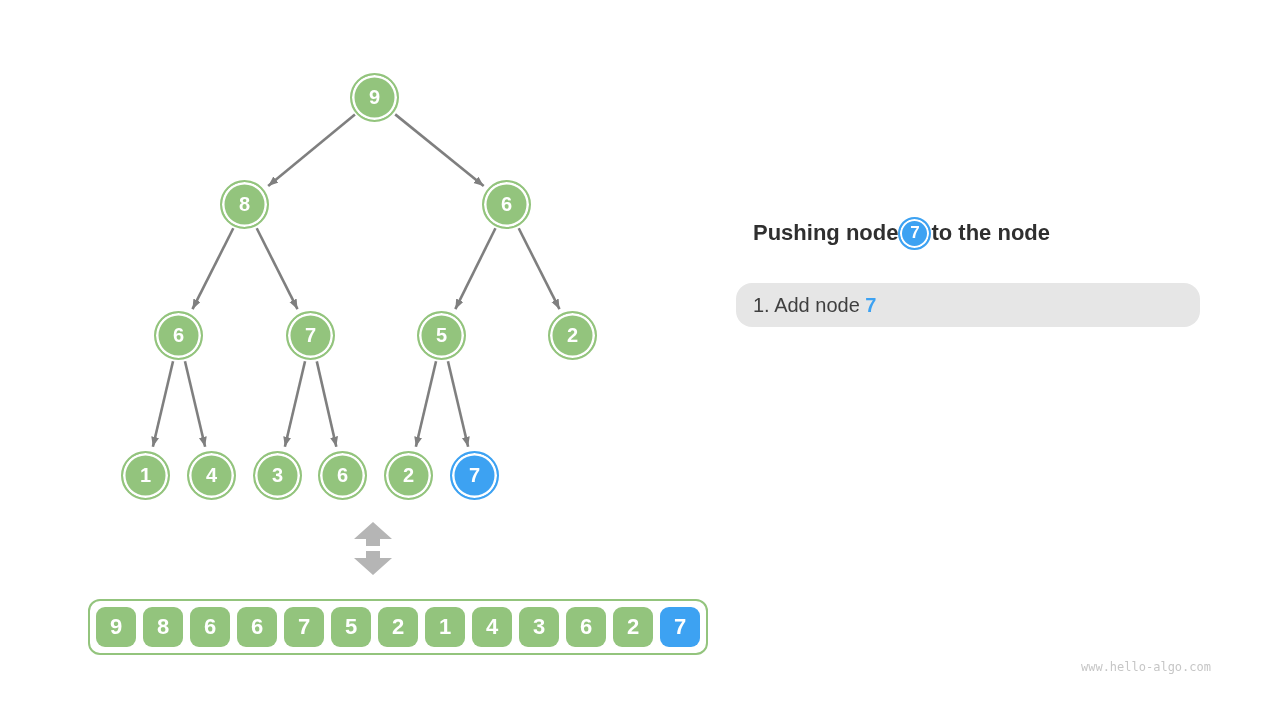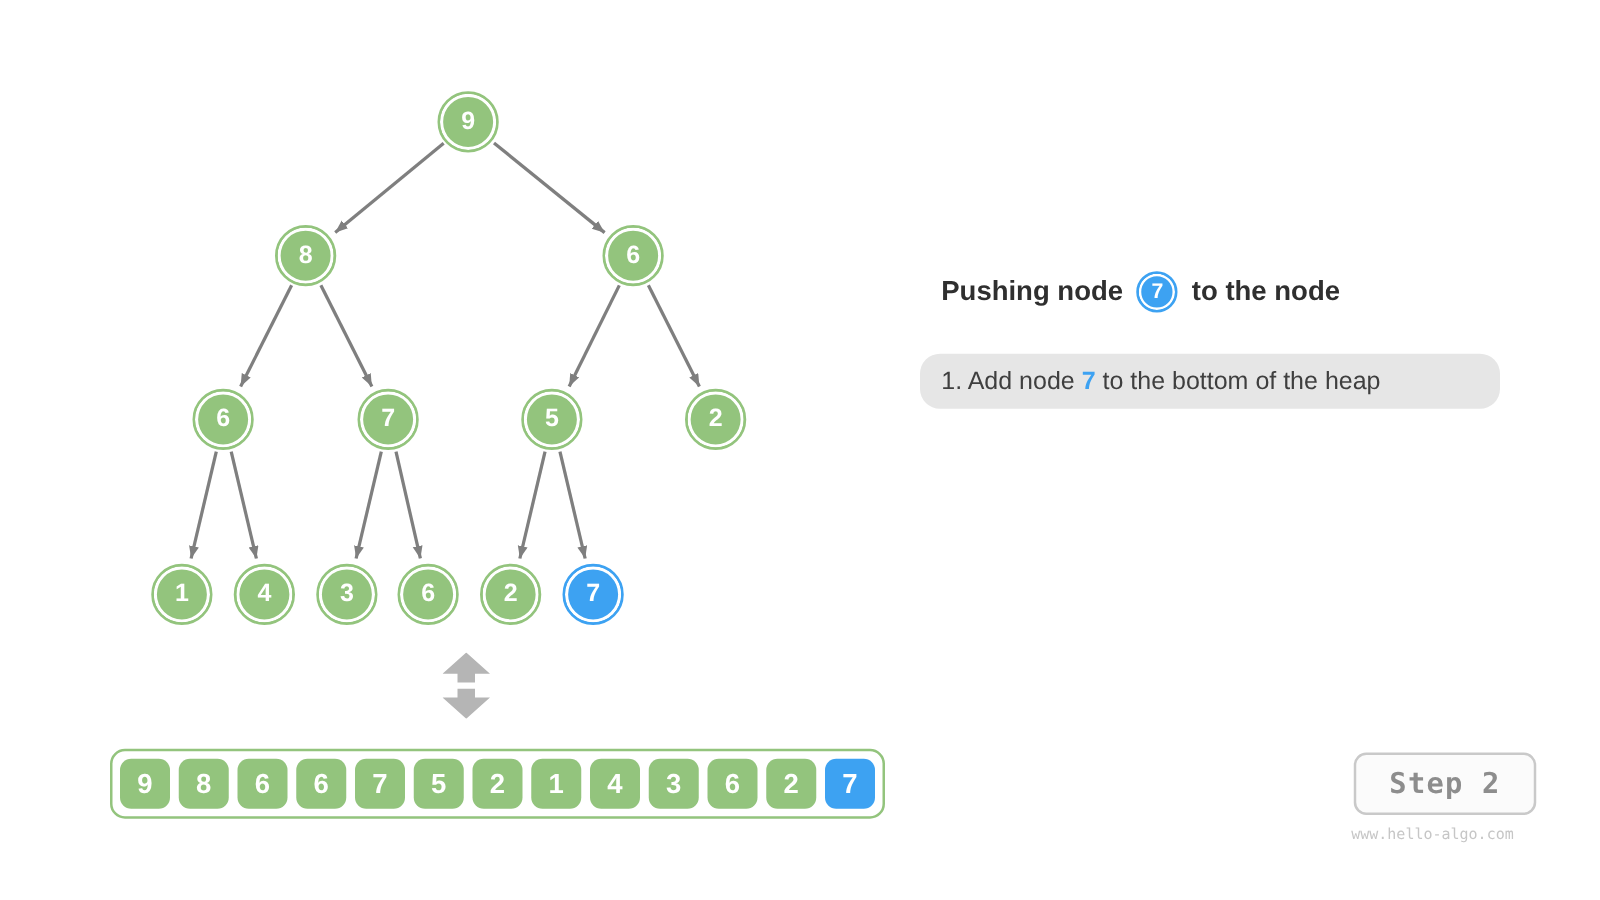--- a/index.html
+++ b/index.html
@@ -24,21 +24,21 @@
 
   
   .array-wrap{position:absolute;left:88px;top:599px;display:flex;gap:7px;padding:6px;
               border:2px solid var(--green);border-radius:12px;background:#fff;}
   .cell{width:40px;height:40px;border-radius:9px;background:var(--green);
         color:#fff;font-weight:700;font-size:22px;
         display:flex;align-items:center;justify-content:center;}
   .cell.hl{background:var(--blue);}
 
   
-  .caption{position:absolute;left:753px;top:212px;height:42px;display:flex;align-items:center;gap:11px;
+  .caption{position:absolute;left:753px;top:212px;height:42px;display:flex;align-items:center;gap:0;
            font-weight:700;font-size:22px;color:var(--heading-text);text-align:center;}
   .mini-node{width:29px;height:29px;box-sizing:content-box;border-radius:50%;
              border:2px solid var(--blue);background:var(--blue);
              box-shadow:inset 0 0 0 2px #ffffff;
              color:#fff;font-weight:700;font-size:17px;
              display:inline-flex;align-items:center;justify-content:center;}
 
   .instruction{position:absolute;left:736px;top:283px;width:464px;height:44px;box-sizing:border-box;
                background:var(--instruction-bg);border-radius:16px;
                display:flex;align-items:center;padding-left:17px;
@@ -122,20 +122,19 @@
 
   <div class="caption">
     <span>Pushing node</span>
     <span class="mini-node">
       <span>7</span>
     </span>
     <span>to the node</span>
   </div>
 
   <div class="instruction">
-    <span>1. Add node </span><span class="num">7</span><span> to the bottom of the heap</span>
+    <span>1. Add node </span><span class="num">7</span>
   </div>
 
-  <div class="step">Step 2</div>
 
   <div class="watermark">www.hello-algo.com</div>
 
 </div>
 
 </body></html>

